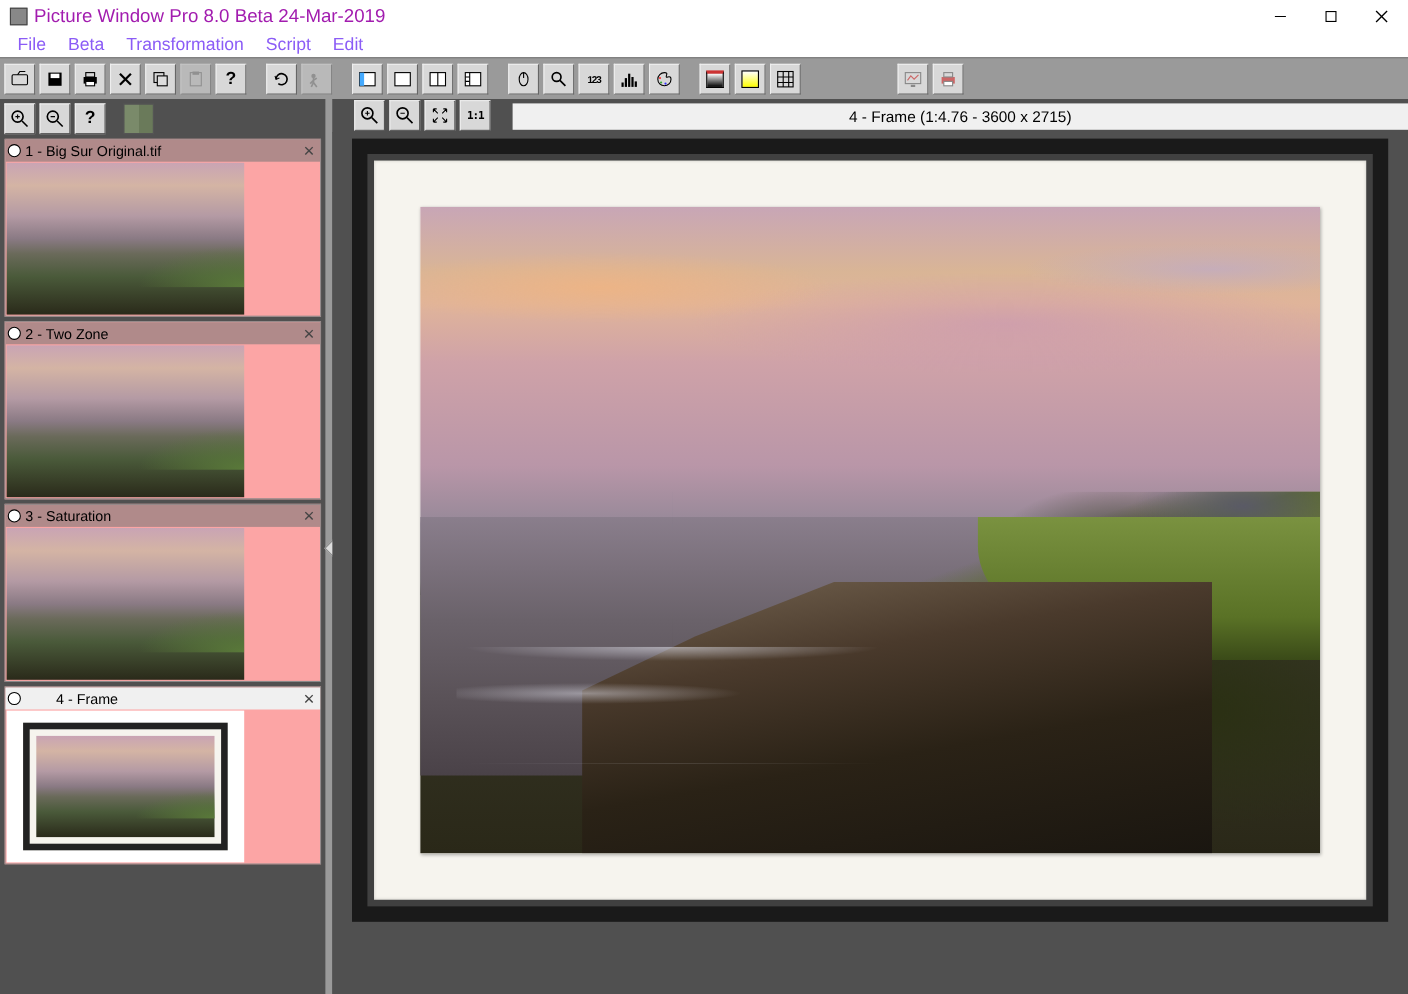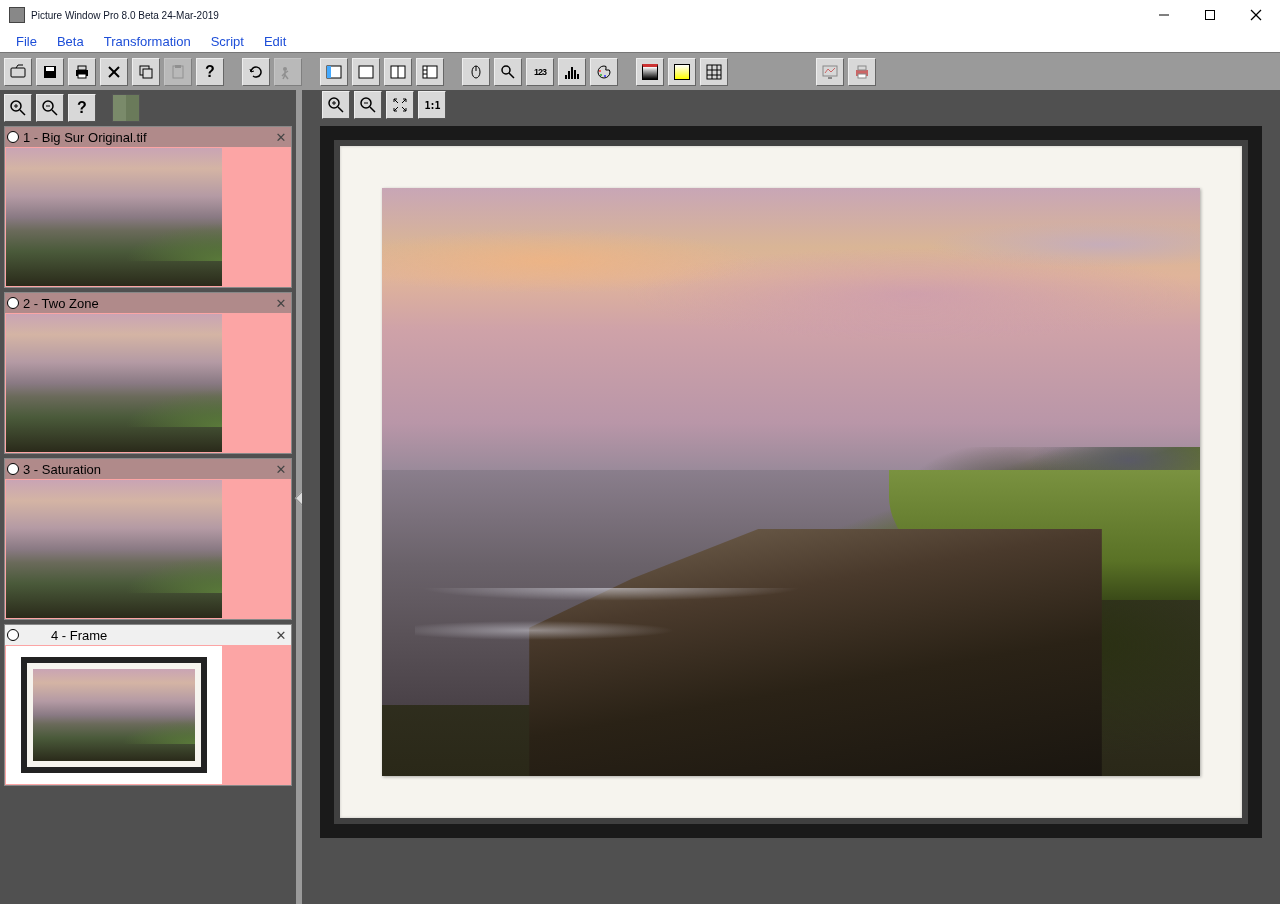--- a/index.html
+++ b/index.html
@@ -1,24 +1,24 @@
 <!DOCTYPE html>
 <html><head>
 <meta charset="utf-8">
 <style>
 * { box-sizing: border-box; margin: 0; padding: 0; }
 body { font-family: "Segoe UI", Tahoma, sans-serif; font-size: 13px; background: #fff; width: 1280px; height: 904px; overflow: hidden; display: flex; flex-direction: column; }
 .titlebar { height: 30px; background: #fff; display: flex; align-items: center; padding: 0 1px; }
 .app-icon { width: 16px; height: 16px; background: #888; margin: 0 6px 0 8px; display:inline-block; border:1px solid #444;}
-.title-text { flex: 1; font-size: 10px; color: #0f172a; }
+.title-text { flex: 1; font-size: 17px; color: #a21caf; }
 .win-controls { display: flex; }
 .win-btn { width: 46px; height: 30px; display:flex; align-items:center; justify-content:center; font-size: 14px; color:#000; }
 .win-btn svg { pointer-events:none; }
 .menubar { height: 22px; background: #fff; display: flex; align-items: center; padding: 0 6px; gap: 0; }
-.menu-item { padding: 2px 10px; font-size: 13px; color: #1d4ed8; }
+.menu-item { padding: 2px 10px; font-size: 16px; color: #8b5cf6; }
 .toolbar { height: 38px; background: #9a9a9a; display: flex; align-items: center; padding: 0 4px; gap: 4px; border-top:1px solid #777; }
 .tb-group { display: flex; gap: 4px; align-items:center;}
 .tb-sep { width: 10px; }
 .tb-btn { width: 28px; height: 28px; background: #d8d8d8; border: 1px solid #666; border-top-color:#eee; border-left-color:#eee; display:flex; align-items:center; justify-content:center; font-size:12px; color:#000;}
 .tb-btn svg { width:18px; height:18px; }
 .workspace { flex: 1; background: #9a9a9a; display: flex; overflow:hidden;}
 .sidebar { width: 296px; background: #505050; padding: 4px; display:flex; flex-direction:column; gap:0; overflow:hidden;}
 .sidebar-tools { display:flex; gap:4px; margin-bottom:4px; }
 .sb-btn { width: 28px; height: 28px; background: #d8d8d8; border: 1px solid #555; border-top-color:#eee; border-left-color:#eee; display:flex; align-items:center; justify-content:center;}
 .sb-color { width:28px; height:28px; border:1px solid #555; background: linear-gradient(to right, #7a8a6a 50%, #6a7a5a 50%);}
@@ -359,20 +359,21 @@
               <line x1="5" y1="7" x2="9" y2="7" stroke="#000"></line>
             </svg>
           </div>
         <div class="sb-btn fit-arrows">
             <svg width="18" height="18">
               <path d="M3 3 L7 7 M3 3 L3 6 M3 3 L6 3 M15 3 L11 7 M15 3 L15 6 M15 3 L12 3 M3 15 L7 11 M3 15 L3 12 M3 15 L6 15 M15 15 L11 11 M15 15 L12 15 M15 15 L15 12" stroke="#000" fill="none"></path>
             </svg>
           </div>
         <div class="sb-btn ratio-btn">1:1</div>
       </div>
+      <div class="main-title">4 - Frame (1:4.76 - 3600 x 2715)</div>
     </div>
     <div style="position:relative;height:0">
         <span class="main-marker">24</span>
       </div>
 
     <div class="canvas-area">
       <div class="frame-outer">
         <div class="frame-inner1">
           <div class="frame-mat">
             <div class="frame-photo">

